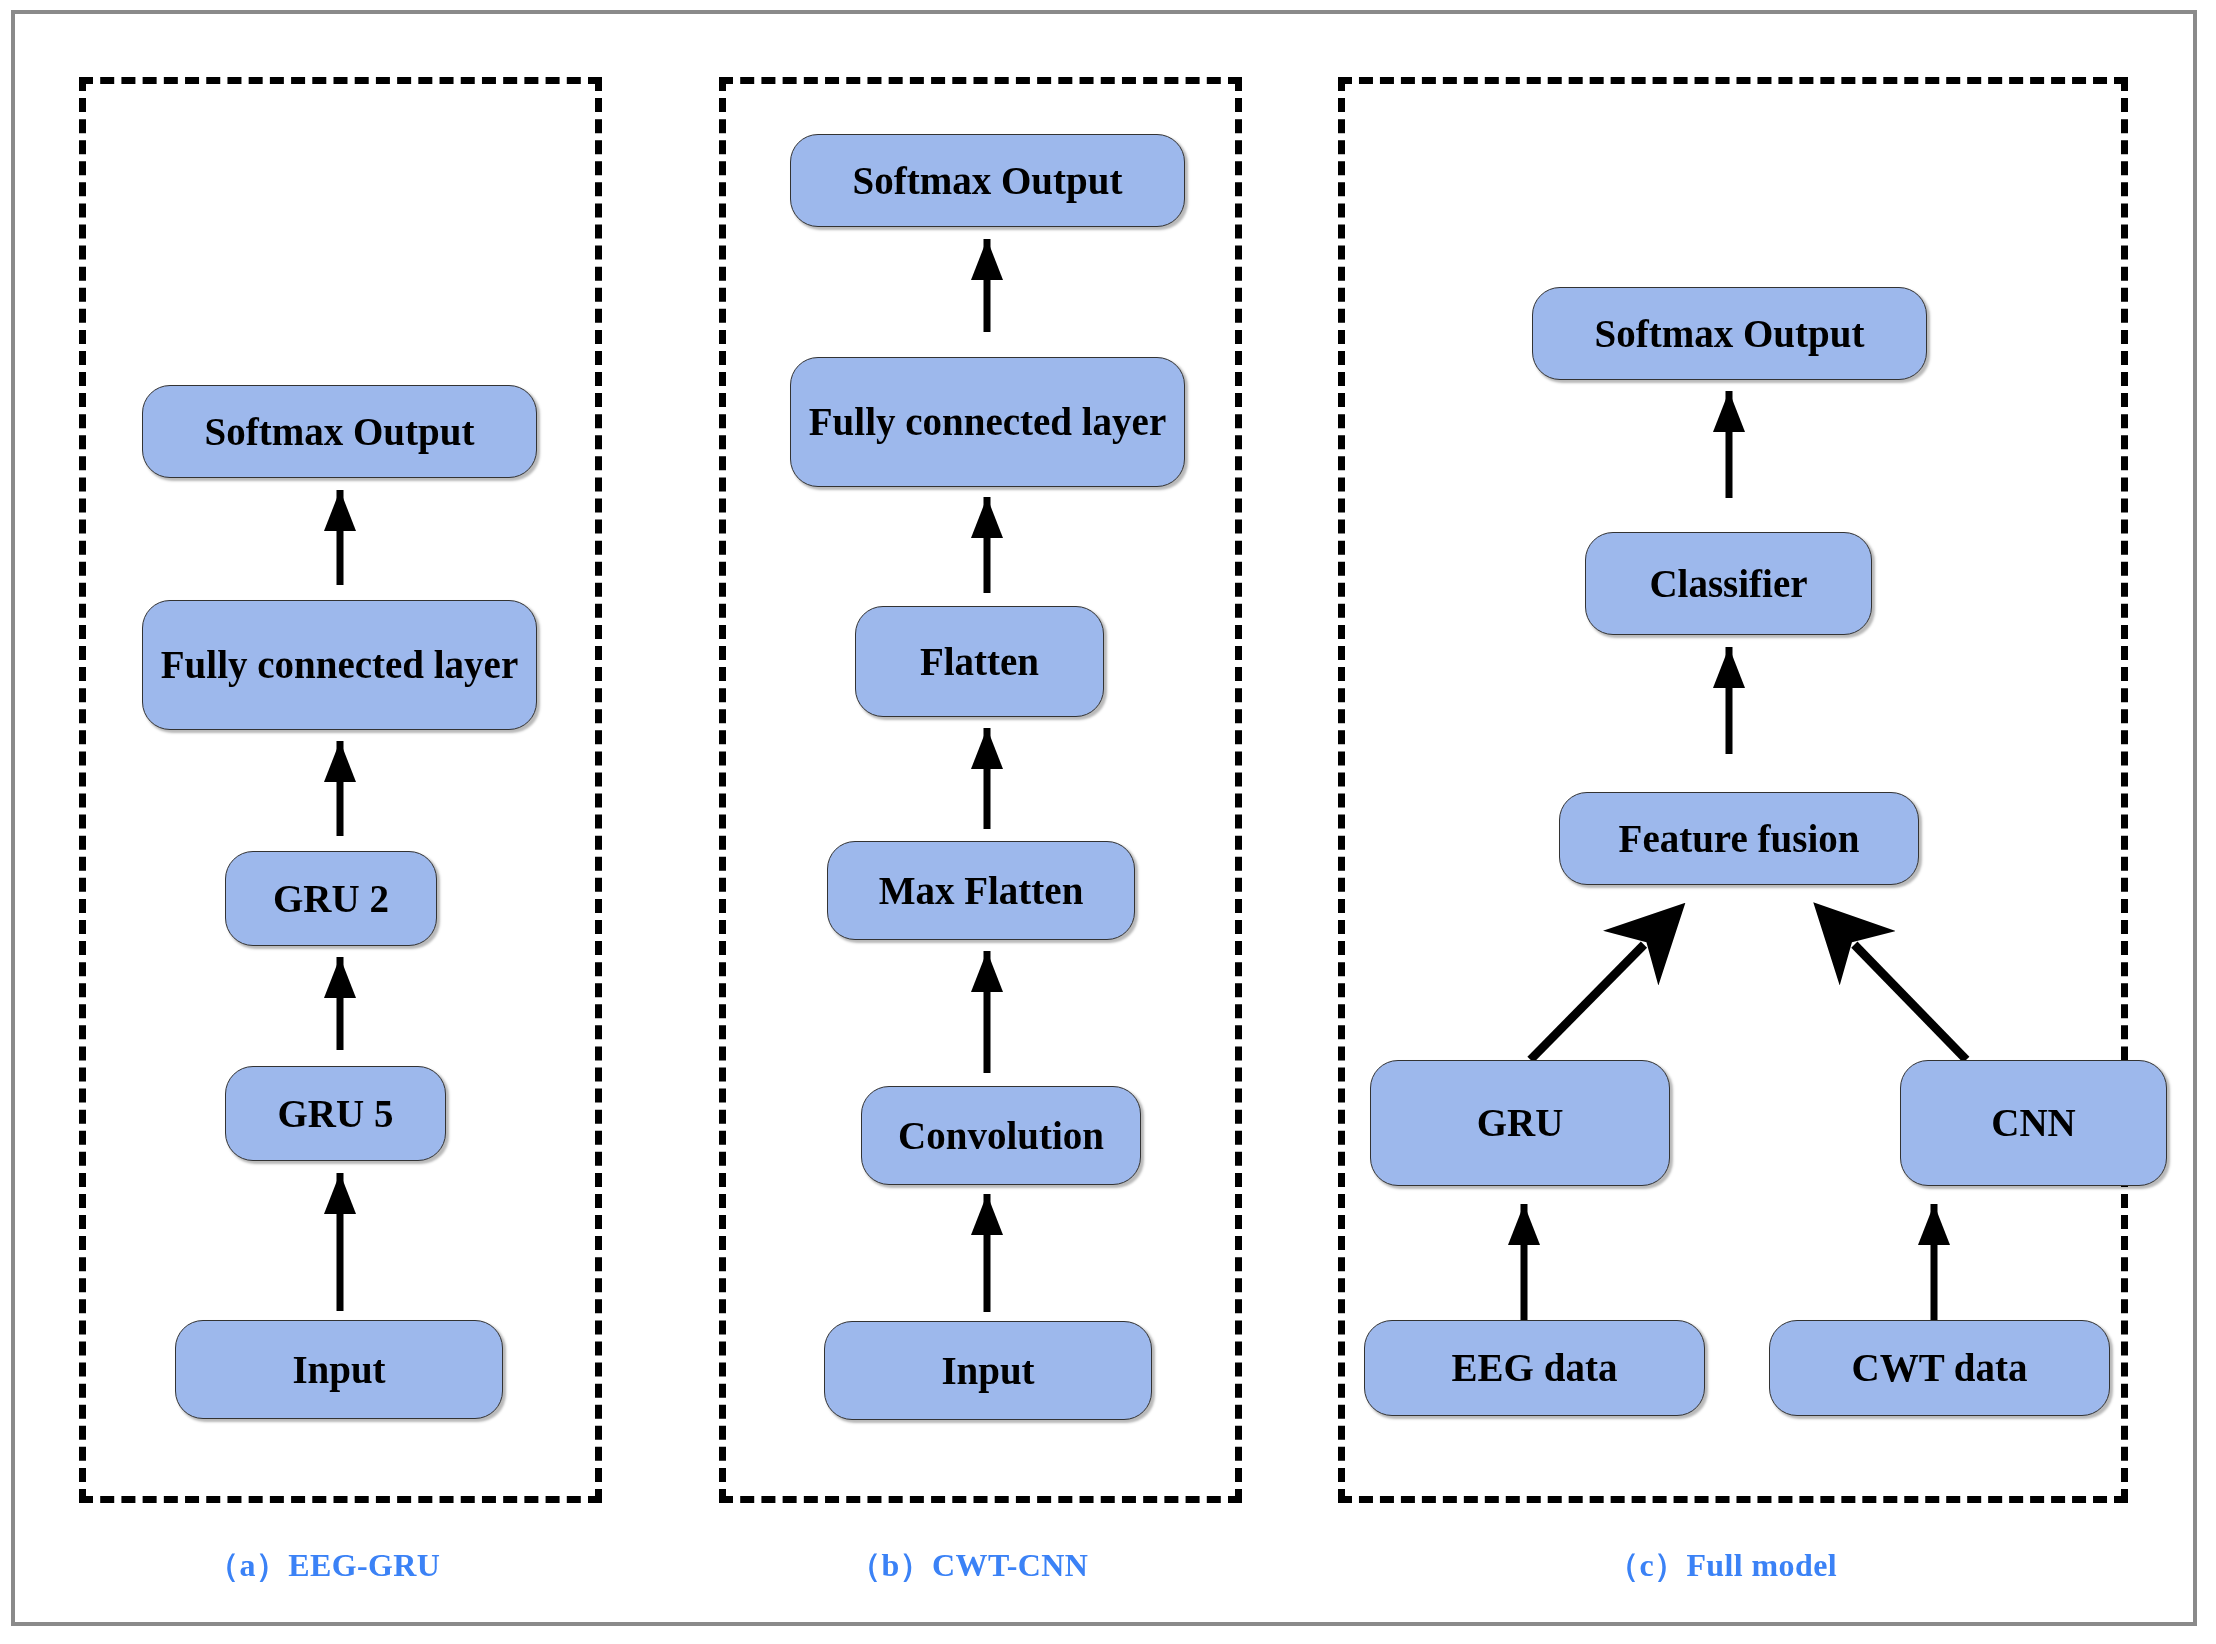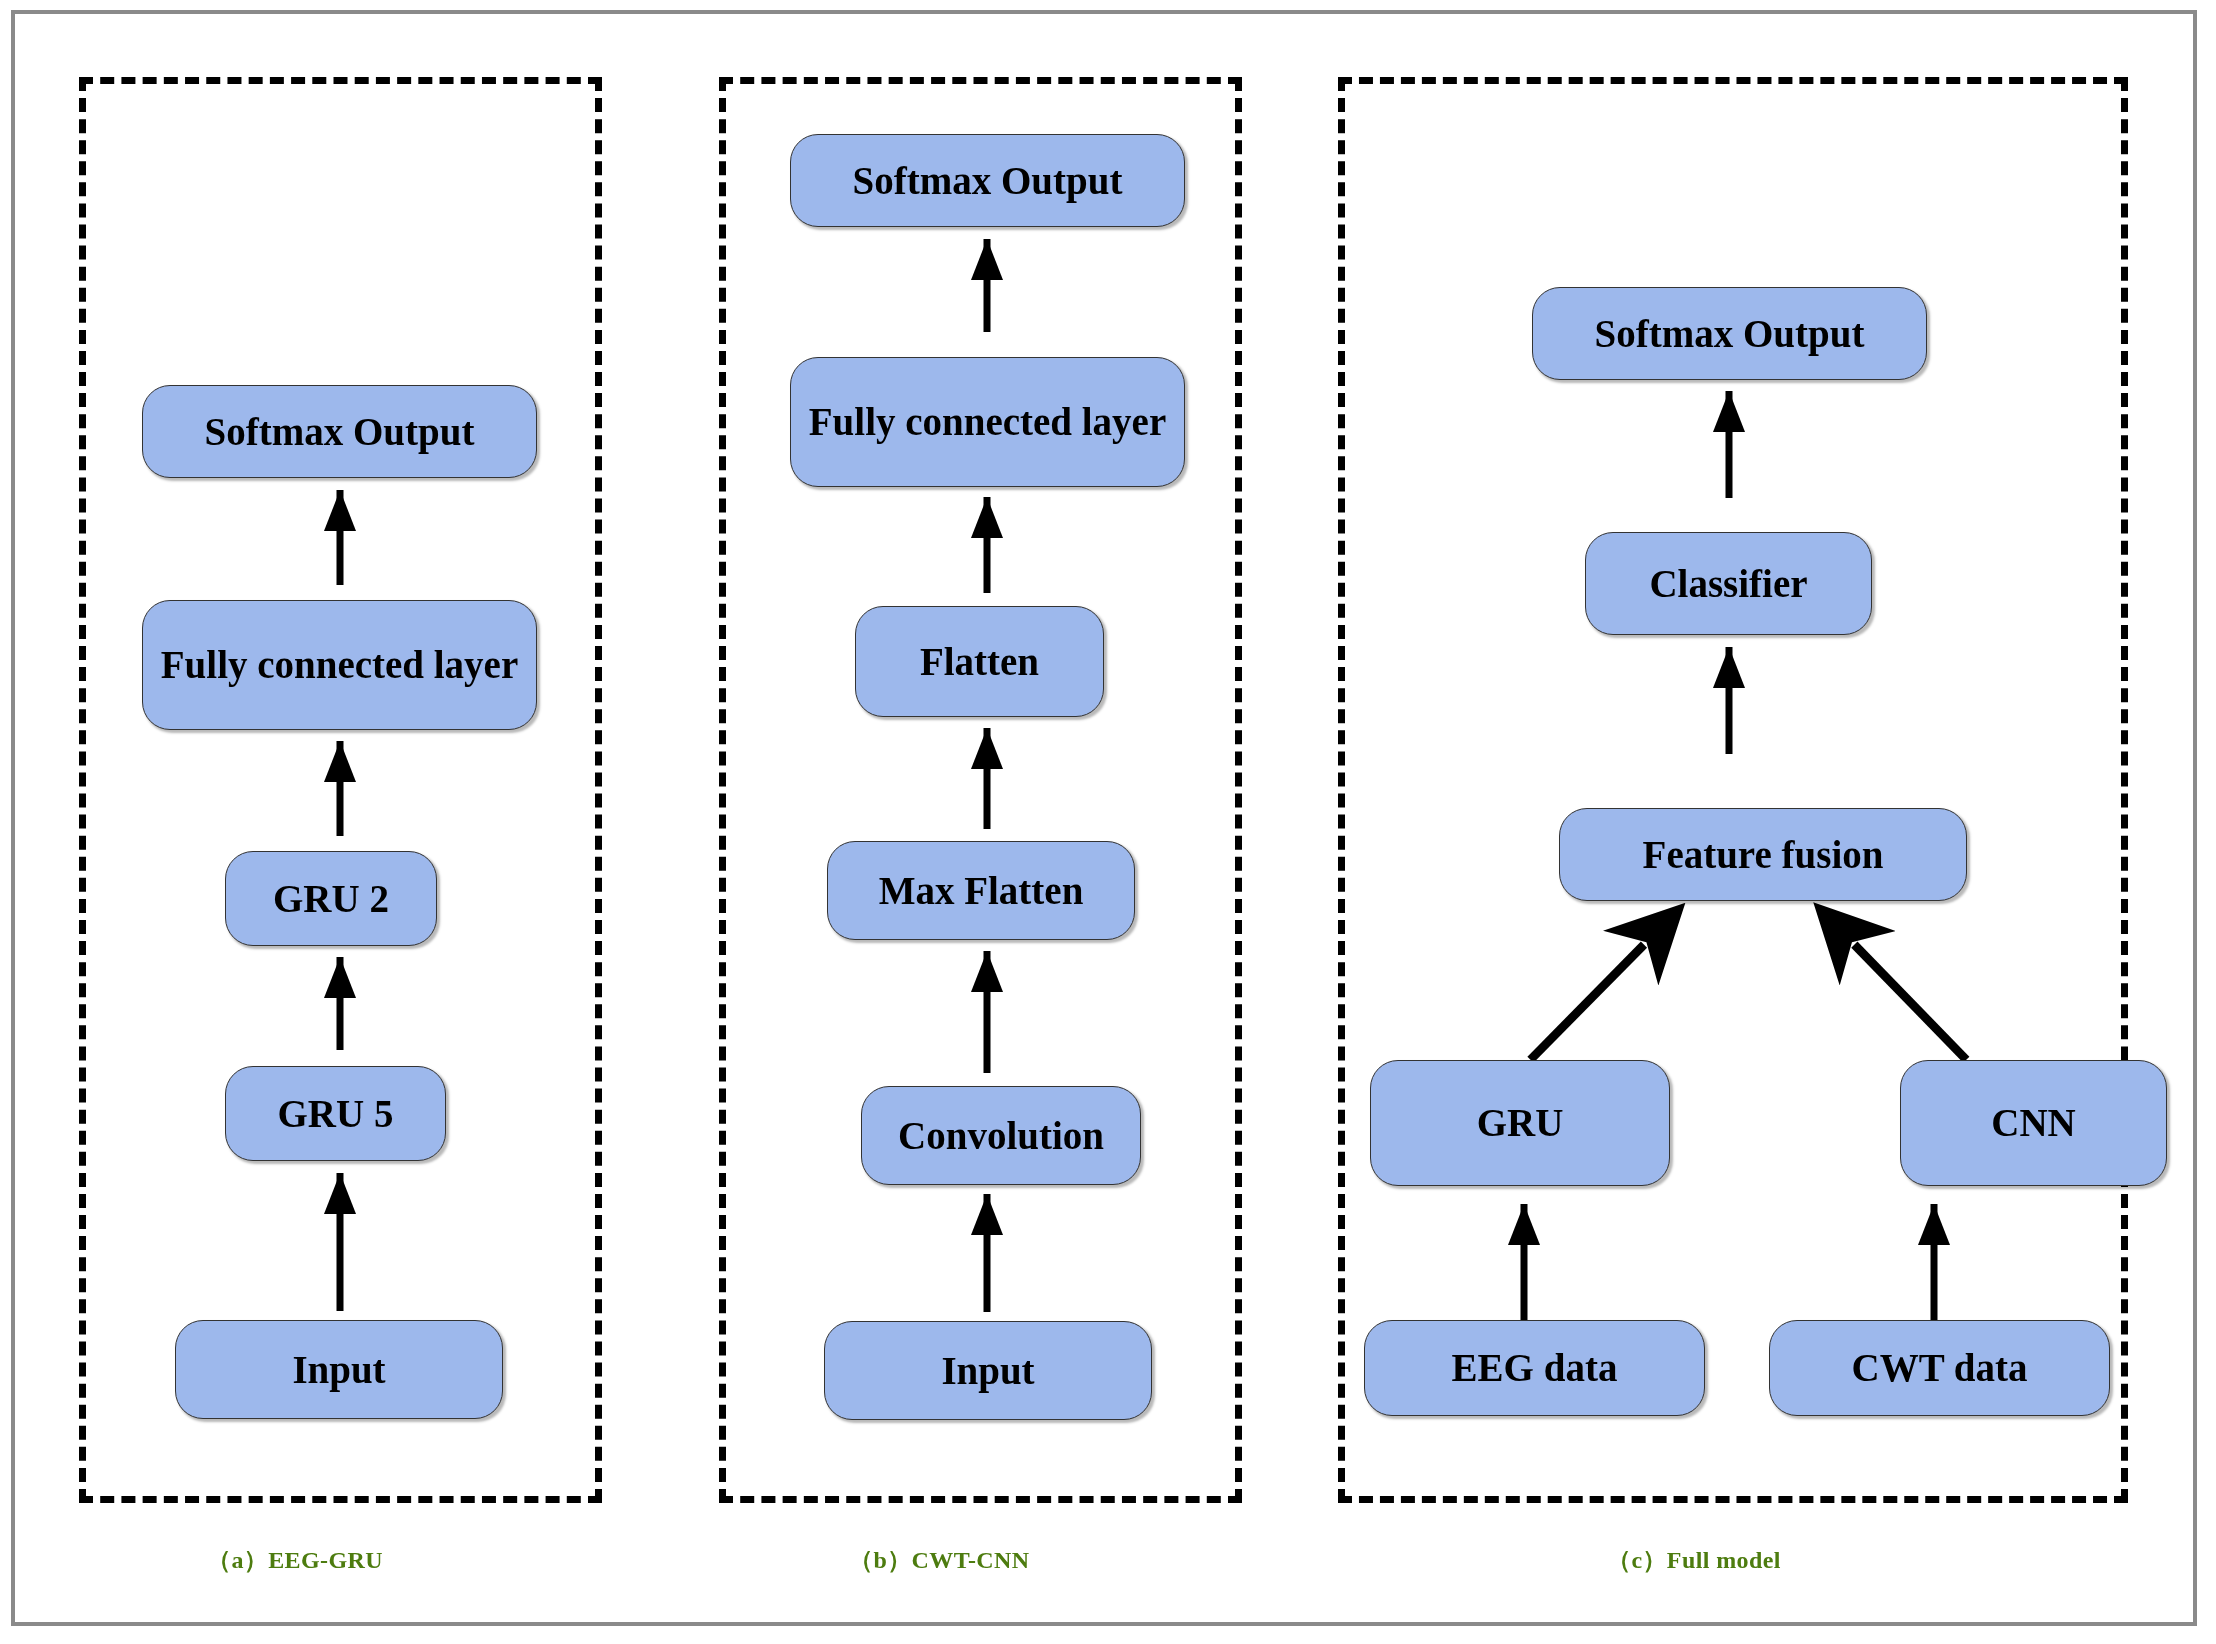--- a/index.html
+++ b/index.html
@@ -32,22 +32,22 @@
   }
   .panel {
     position: absolute;
     border: 7px dashed #000000;
     box-sizing: border-box;
     background: transparent;
   }
   .panel-caption {
     position: absolute;
     font-weight: bold;
-    font-size: 24px;
-    color: #4d7c0f;
+    font-size: 32px;
+    color: #3b82f6;
     white-space: nowrap;
     letter-spacing: 0.4px;
   }
   .node {
     position: absolute;
     background: #9DB8EC;
     border: 1.6px solid #333333;
     border-radius: 28px;
     box-sizing: border-box;
     display: flex;
@@ -183,21 +183,21 @@
     <div class="head"></div>
   </div>
 
   <div class="node" style="left:1585px; top:532px; width:287px; height:103px;">Classifier</div>
 
   <div class="arrow-v" style="left:1729px; top:647px; height:107px;">
     <div class="shaft" style="height:107px;"></div>
     <div class="head"></div>
   </div>
 
-  <div class="node" style="left:1559px; top:792px; width:408px; height:93px;margin-top:16px;">Feature fusion</div>
+  <div class="node" style="left:1559px; top:792px; width:360px; height:93px;">Feature fusion</div>
 
   <div class="arrow-diag" style="left:1524px; top:932px; width:150px; height:126px;">
     <svg width="158" height="134" viewBox="0 0 200 170">
       <defs>
         <marker id="ah-left" markerWidth="9" markerHeight="9" refX="2.2" refY="4.5" orient="auto" markerUnits="strokeWidth">
           <path d="M0,0 L9,4.5 L0,9 L2.6,4.5 z" fill="#000000"></path>
         </marker>
       </defs>
       <line x1="8" y1="162" x2="152" y2="16" stroke="#000000" stroke-width="11" marker-end="url(#ah-left)"></line>
     </svg>

